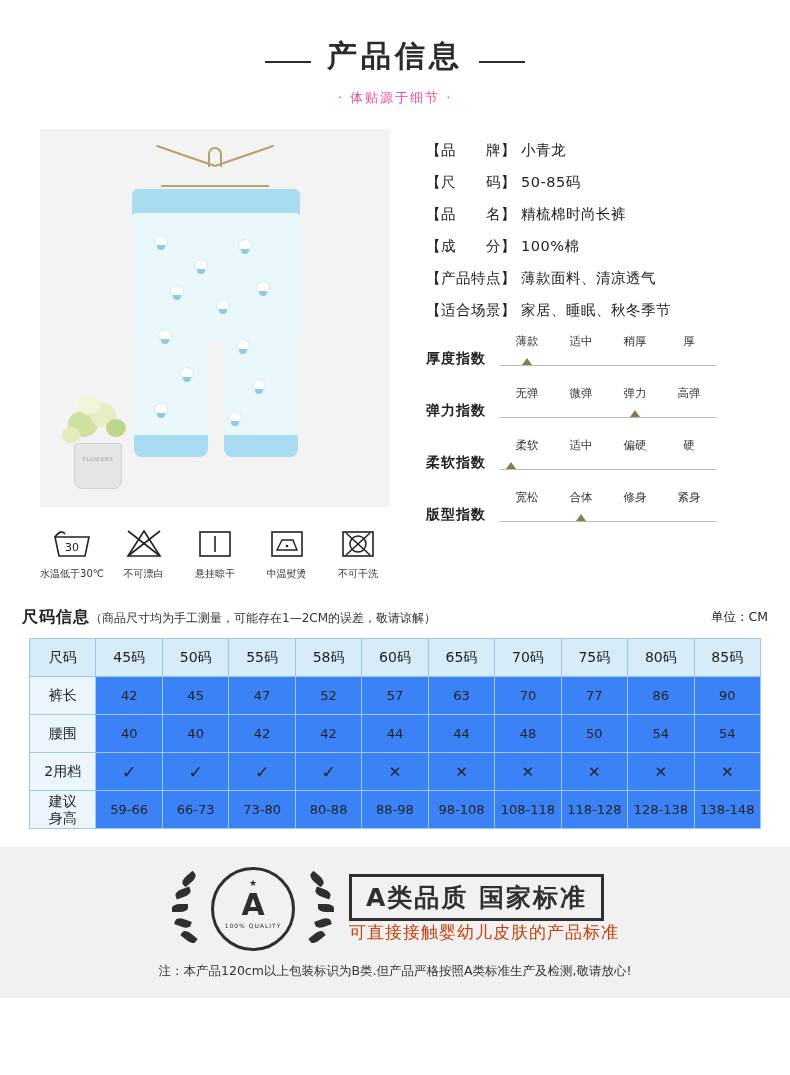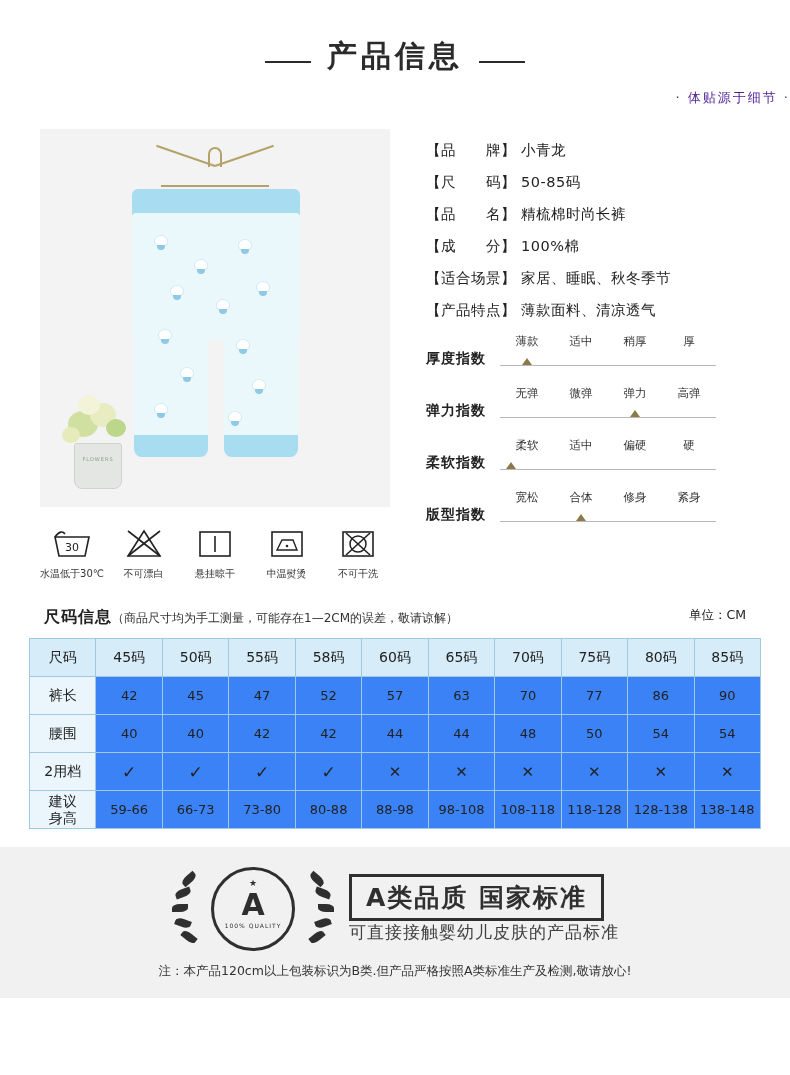--- a/index.html
+++ b/index.html
@@ -35,23 +35,22 @@
     top: 60%;
     width: 46px;
     height: 2px;
     background: #2b2b2b;
   }
   .header-title::before { left: -56px; }
   .header-title::after { right: -56px; }
   .header-sub {
     margin-top: 12px;
     font-size: 13px;
-    color: #4c1d95;
+    color: #ec4899;
     letter-spacing: 2px;
-    text-align: right;
   }
 
   
   .top-section {
     display: flex;
     padding: 22px 40px 0 40px;
   }
   .photo-col { width: 350px; }
   .photo {
     width: 350px;
@@ -269,23 +268,23 @@
     width: 0; height: 0;
     border-left: 5px solid transparent;
     border-right: 5px solid transparent;
     border-bottom: 7px solid #8a7a4a;
     transform: translateX(-50%);
   }
 
   
   .size-head {
     display: flex;
-    align-items: flex-start;
+    align-items: center;
     justify-content: space-between;
-    padding: 0 44px;
+    padding: 0 22px;
     margin-top: 26px;
   }
   .size-head-left { font-size: 14px; color: #222; }
   .size-head-left b { font-size: 16px; letter-spacing: 1px; }
   .size-head-note { font-size: 12px; color: #333; }
   .size-head-right { font-size: 12.5px; color: #222; }
 
   
   table.size-table {
     width: 732px;
@@ -373,21 +372,21 @@
     border: 3px solid #2f2f2f;
     padding: 4px 14px;
     font-size: 25px;
     font-weight: bold;
     letter-spacing: 2px;
     color: #2f2f2f;
     display: inline-block;
   }
   .footer-sub {
     font-size: 17px;
-    color: #404040;
+    color: #c2410c;
     letter-spacing: 1px;
   }
   .footer-note {
     font-size: 12.5px;
     color: #333;
     margin-top: 12px;
   }
   .footer-right-col { text-align: left; }
 </style>
 </head>
@@ -514,26 +513,26 @@
     </div>
     <div class="info-line">
       <span class="info-key">【品　　名】</span>
       <span>精梳棉时尚长裤</span>
     </div>
     <div class="info-line">
       <span class="info-key">【成　　分】</span>
       <span>100%棉</span>
     </div>
     <div class="info-line">
+      <span class="info-key">【产品特点】</span>
+      <span>薄款面料、清凉透气</span>
+    </div>
+    <div class="info-line">
       <span class="info-key">【适合场景】</span>
       <span>家居、睡眠、秋冬季节</span>
-    </div>
-    <div class="info-line">
-      <span class="info-key">【产品特点】</span>
-      <span>薄款面料、清凉透气</span>
     </div>
 
     <div class="indices">
 
       <div class="index-row">
         <div class="index-name">厚度指数</div>
         <div class="index-scale">
           <div class="scale-labels">
             <span>薄款</span>
             <span>适中</span>

